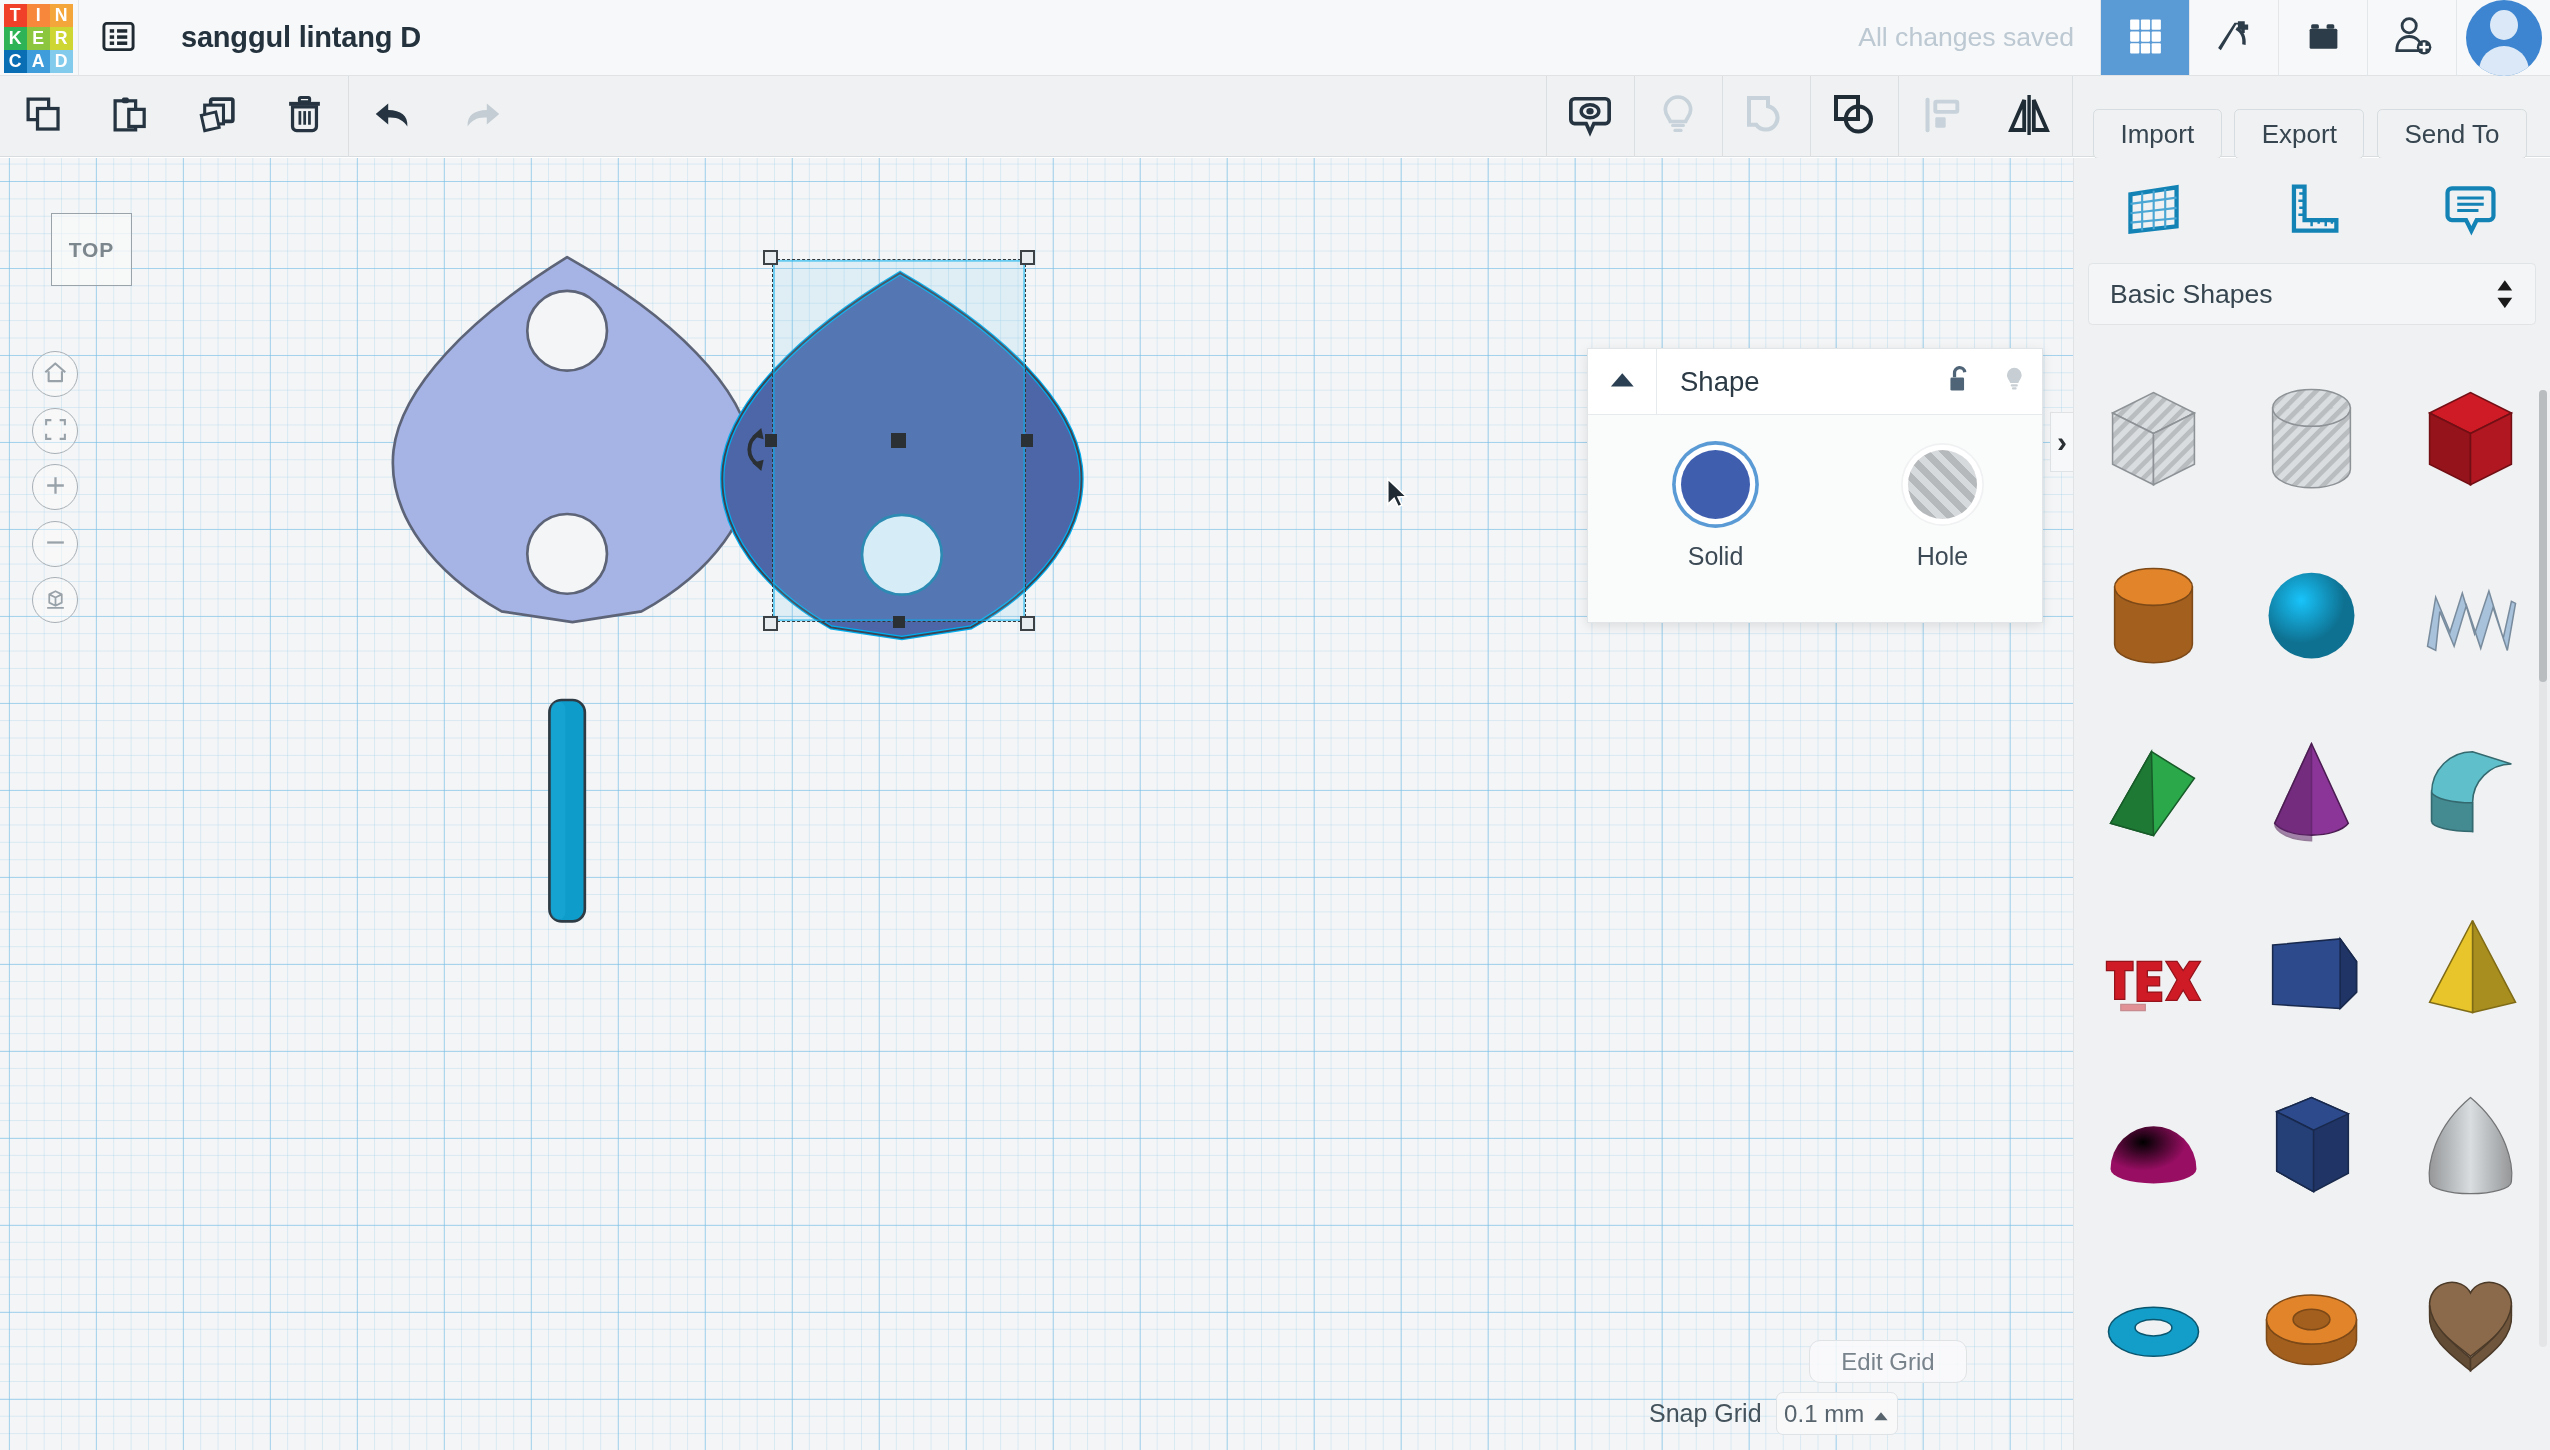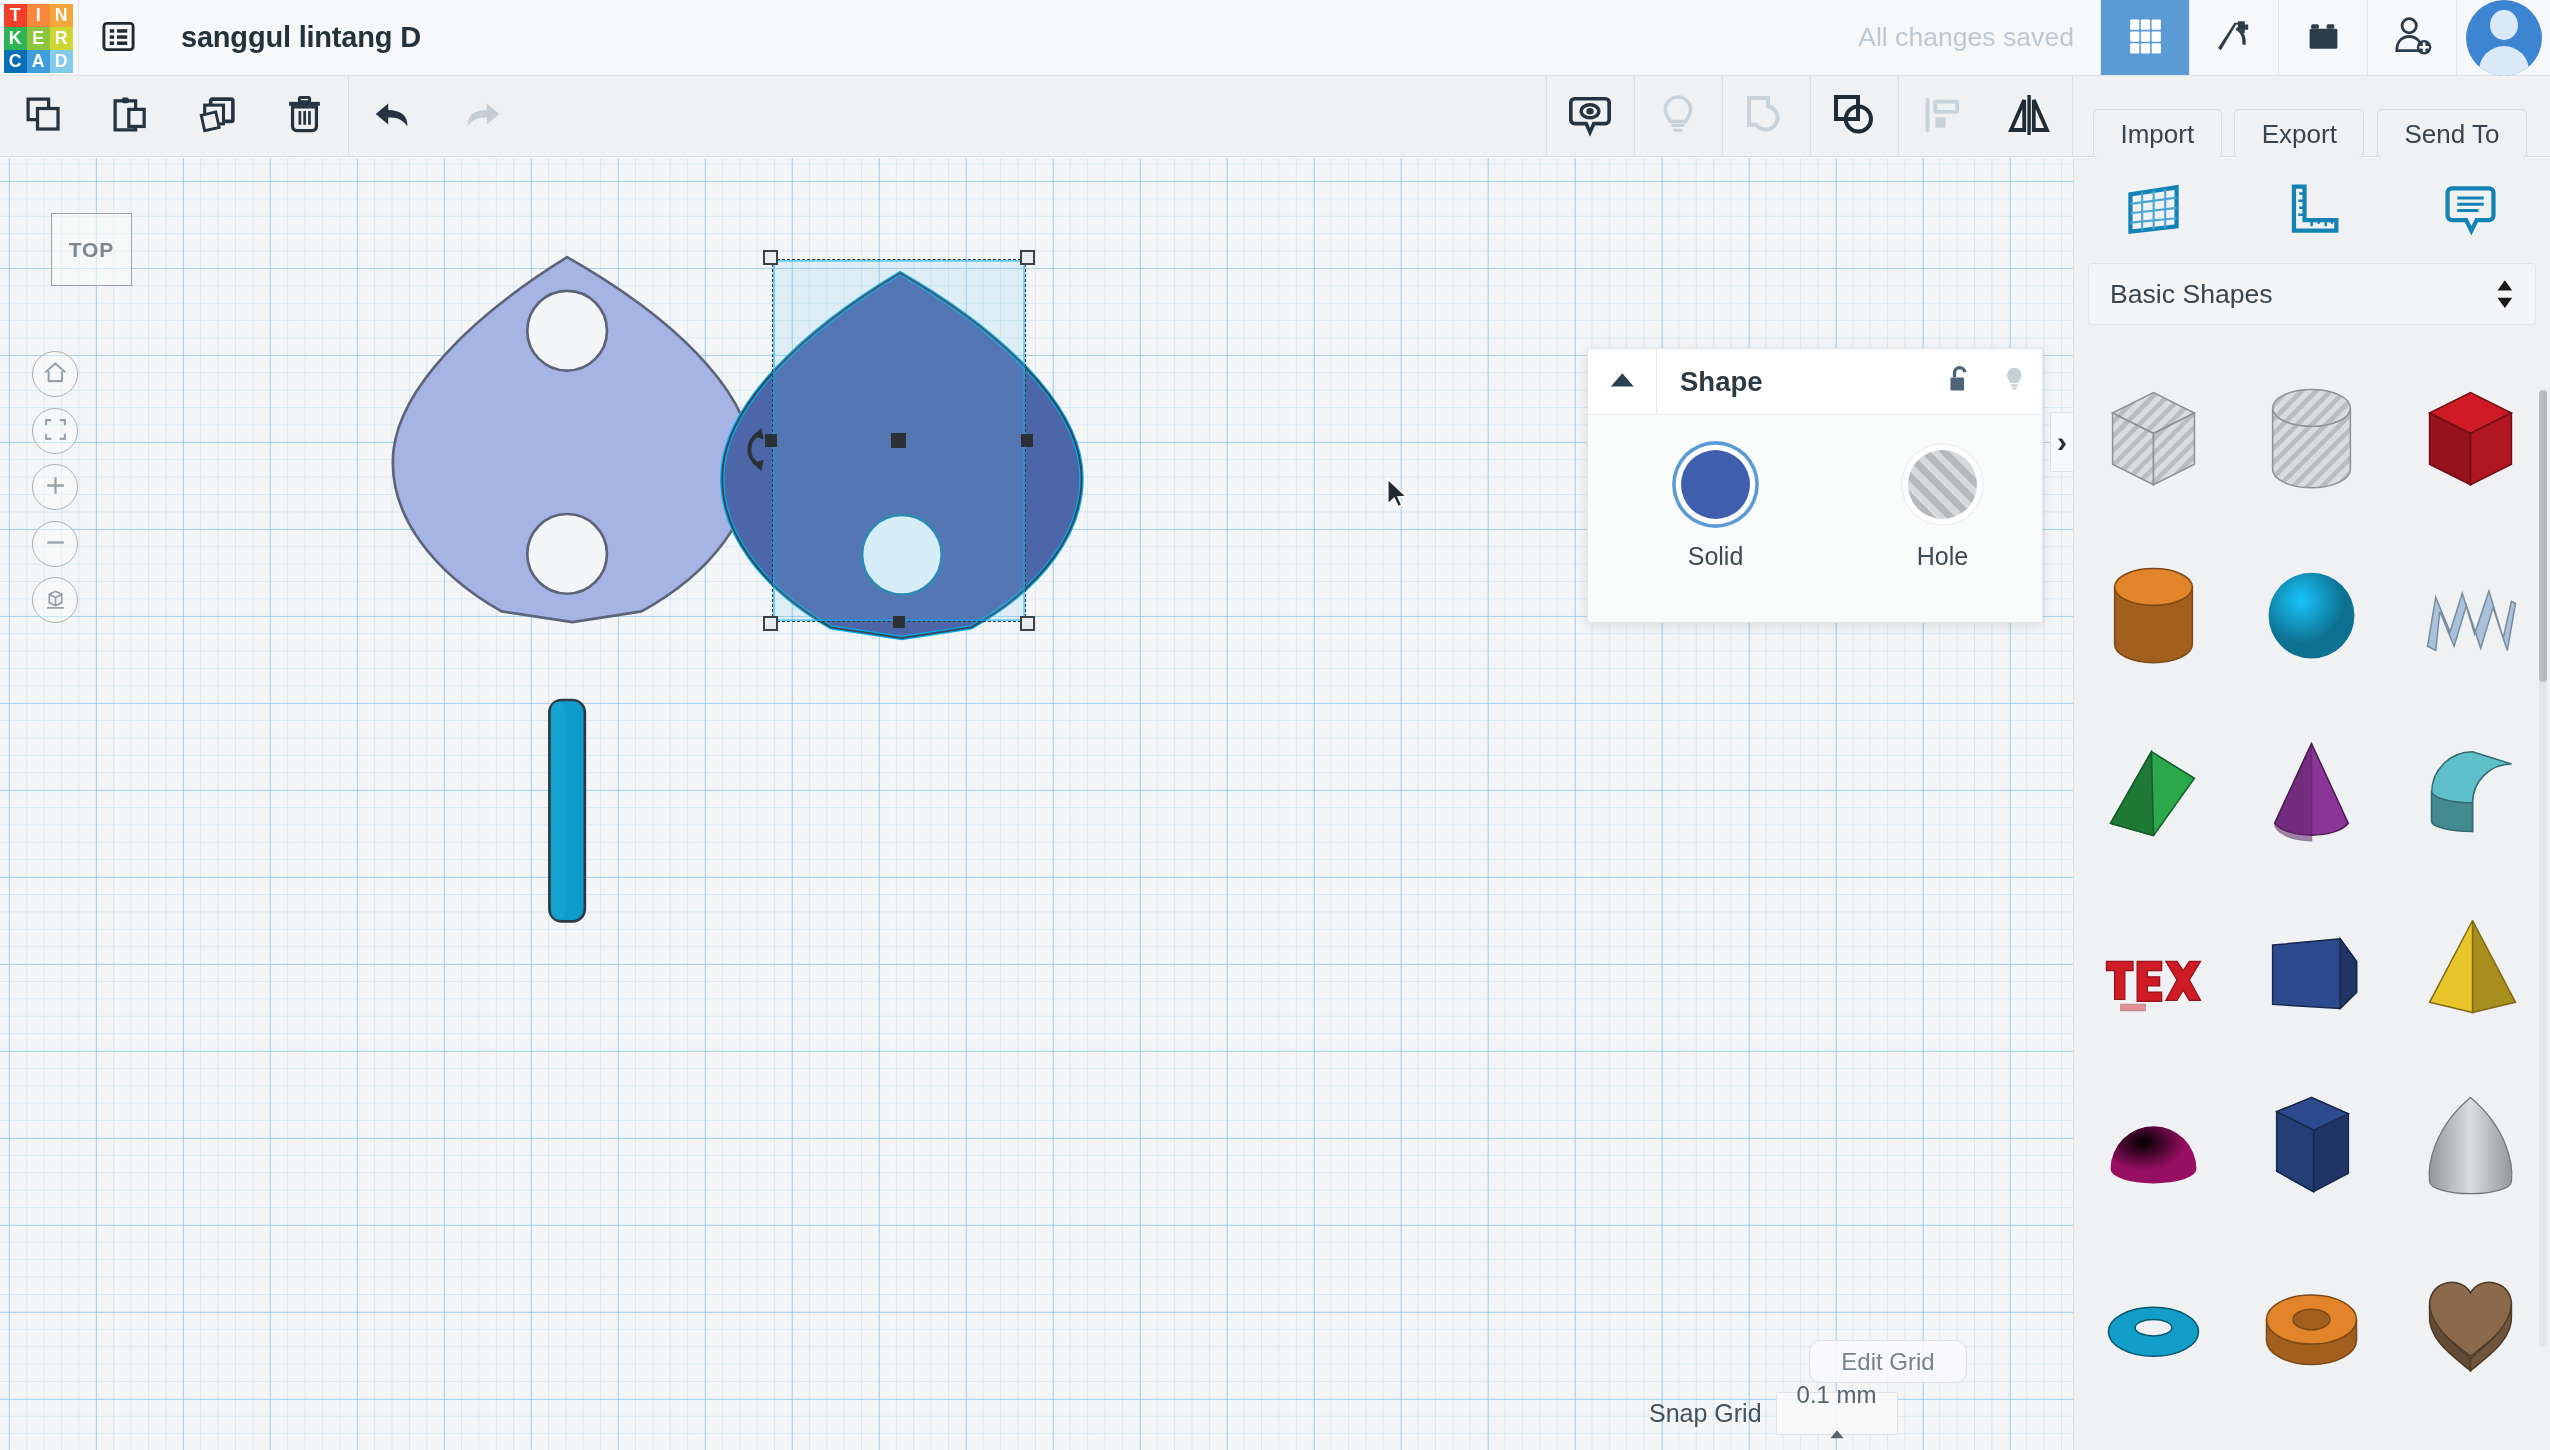--- a/index.html
+++ b/index.html
@@ -154,21 +154,21 @@
   }
   .sp-head {
     height: 66px; background: #fff; border-bottom: 0.9px solid #e7eaec;
     display: flex; align-items: center;
   }
   .sp-collapse {
     width: 69px; height: 66px; display: flex; align-items: center; justify-content: center;
     border-right: 0.9px solid #e7eaec;
   }
   .sp-title {
-    flex: 1; padding-left: 23px; font-size: 27.5px; font-weight: bold; color: #2b3a45;
+    flex: 1; padding-left: 23px; font-size: 27.5px; font-weight: normal; color: #2b3a45;
   }
   .sp-icon { width: 55px; display: flex; align-items: center; justify-content: center; }
   .sp-body { display: flex; padding-top: 35px; }
   .sp-opt { flex: 1; display: flex; flex-direction: column; align-items: center; margin-left: 28px; }
   .swatch {
     width: 69px; height: 69px; border-radius: 50%;
   }
   .swatch.solid {
     background: #3f5fae;
     box-shadow: 0 0 0 5.3px #fff, 0 0 0 8.9px #5b9bd5;
@@ -187,24 +187,24 @@
     background: rgba(250,250,251,0.82);
     display: flex; align-items: center; justify-content: center;
     font-size: 24px; color: #78838c;
   }
   .snap-row {
     position: absolute; left: 1649px; top: 1234px;
     display: flex; align-items: center; gap: 14px;
   }
   .snap-label { font-size: 25px; color: #44525c; }
   .snap-select {
-    width: 122px; height: 43px; border: 0.9px solid #dfe3e6; border-radius: 1px;
+    width: 122px; height: 43px; border: 0.9px solid #dfe3e6; border-radius: 7px;
     background: rgba(250,250,251,0.9);
     display: flex; align-items: center; justify-content: center; gap: 8.9px;
-    font-size: 24px; color: #58646d; flex-direction: column;
+    font-size: 24px; color: #58646d;
   }
 
   
   .right-panel {
     position: absolute; top: 158px; right: 0; width: 477px; height: 1293px;
     background: #eff1f2; border-left: 0.9px solid #dfe3e6; margin-left: 23px;
   }
   .rp-icons {
     height: 105px; display: flex; align-items: center;
   }

